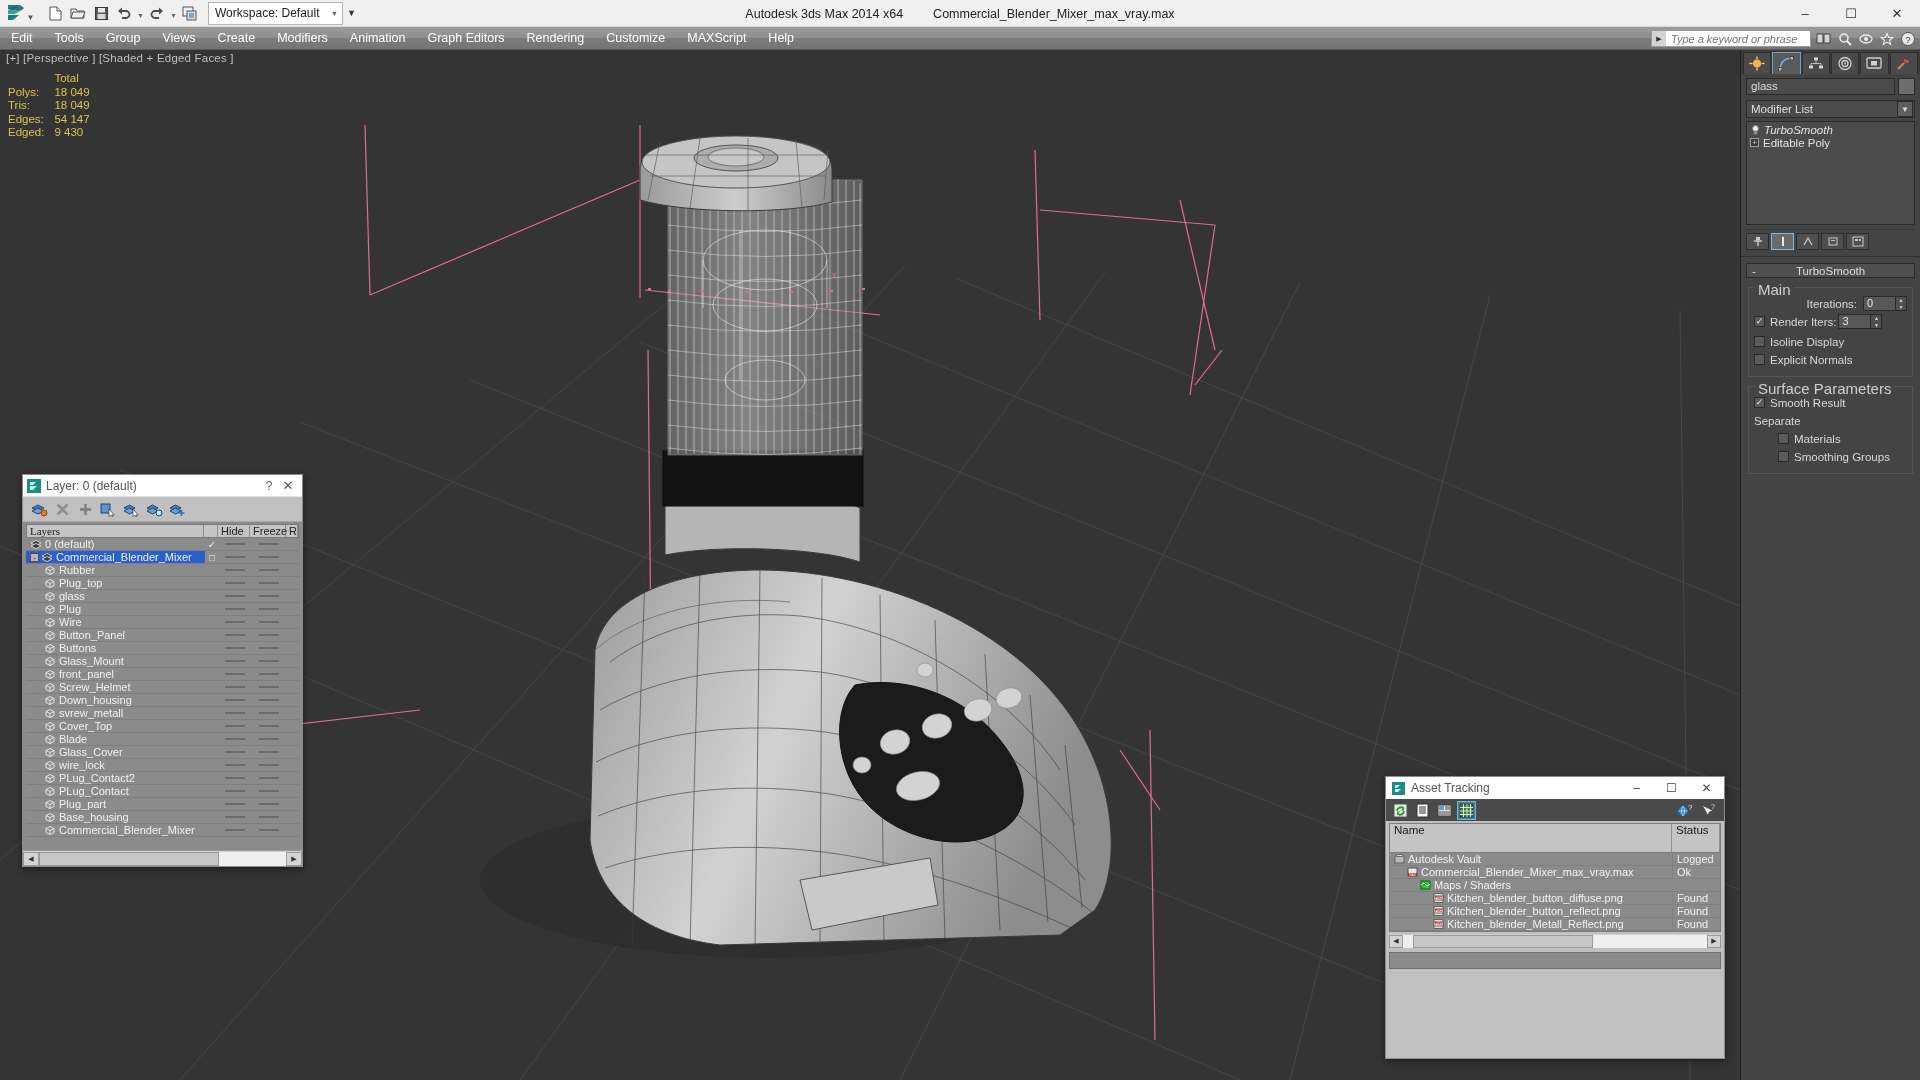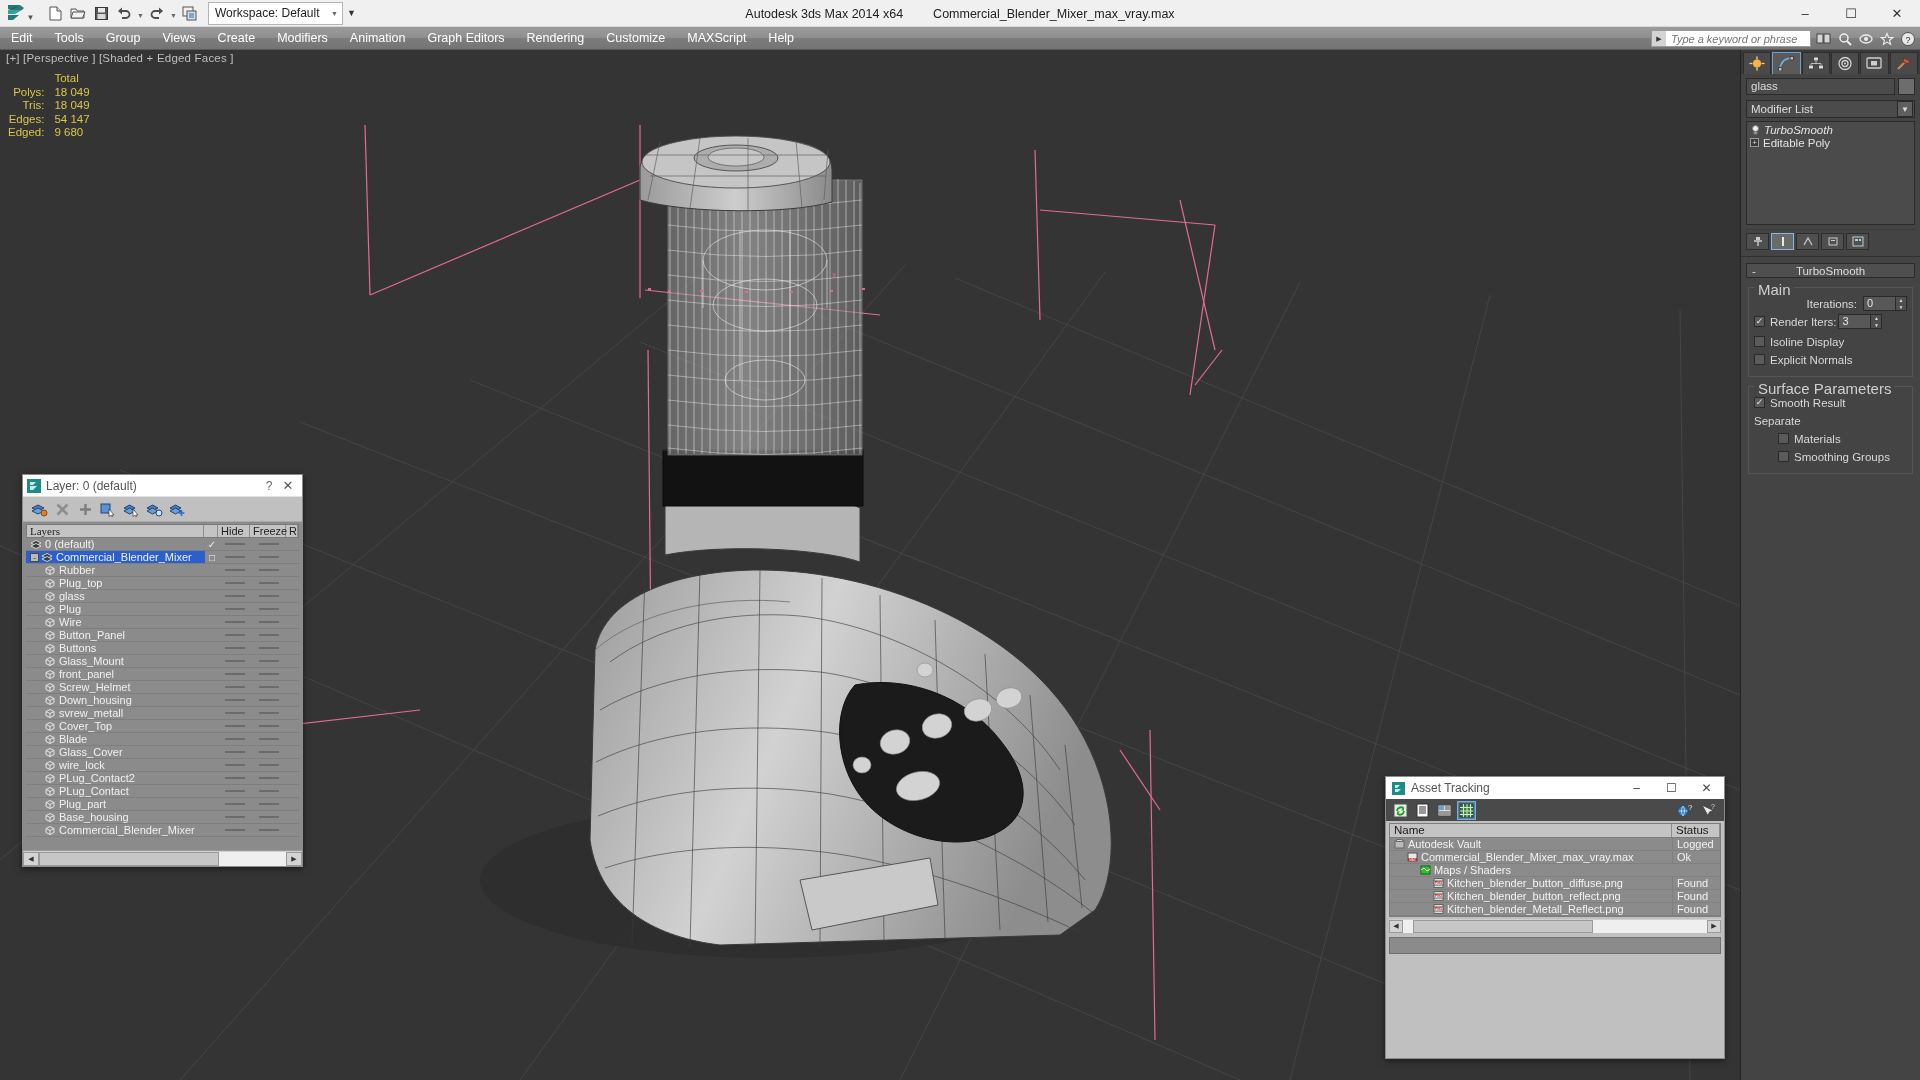--- a/index.html
+++ b/index.html
@@ -87,21 +87,21 @@
   .vp-label {
     position:absolute; left:6px; top:2px; font-size:11.5px; color:#bfbfbf;
     letter-spacing:.2px; z-index:6;
   }
   .vp-stats {
     position:absolute; left:8px; top:22px; z-index:6;
     color:#d8c64a; font-size:11.5px; line-height:13.5px;
   }
   .vp-stats table { border-collapse:collapse; }
   .vp-stats td { padding:0 0 0 0; color:#d8c64a; font-size:11.5px; }
-  .vp-stats td.lbl { text-align:right; padding-right:10px; width:42px;}
+  .vp-stats td.lbl { text-align:left; padding-right:10px; width:42px;}
   .vp-stats td.val { text-align:left; width:56px; }
 
   
   .grid-svg { position:absolute; left:0; top:0; width:1740px; height:1030px; }
 
   
   .cmdpanel {
     position:absolute; right:0; top:50px; width:180px; height:1030px;
     background:#444; border-left:1px solid #222;
   }
@@ -262,21 +262,21 @@
   .ad-title .tx { font-size:12px; color:#555; flex:1;}
   .ad-title .wb { width:35px; height:22px; display:flex;align-items:center;justify-content:center;
      font-size:12px; color:#444; cursor:pointer;}
   .ad-menu { background:#fff; padding:1px 0 3px 6px; line-height:14px;}
   .ad-menu span { font-size:12px; color:#333; margin-right:11px; cursor:pointer;}
   .ad-tools { height:22px; background:#4a4a4a; display:flex; align-items:center; gap:5px; padding-left:6px;}
   .ad-tb { width:17px; height:17px; display:flex;align-items:center;justify-content:center;cursor:pointer;}
   .ad-tb.sel { outline:1px solid #79aee0; background:#5c7fa8;}
   .ad-right { margin-left:auto; display:flex; gap:6px; padding-right:8px;}
   .ad-listhead {
-    display:flex; height:15px; background:#c4c4c4; border:1px solid #7d7d7d; font-size:11.5px; color:#1a1a1a;
+    display:flex; height:30px; background:#c4c4c4; border:1px solid #7d7d7d; font-size:11.5px; color:#1a1a1a;
     margin:2px 3px 0 3px;
   }
   .ad-listhead .c { line-height:13px; padding-left:4px; border-right:1px solid #8d8d8d;}
   .ad-cn { flex:1; }
   .ad-cs { width:48px; }
   .ad-list { margin:0 3px; background:#8b8b8b; border:1px solid #7d7d7d; border-top:none; }
   .ad-row { display:flex; height:13px; align-items:flex-start; font-size:11px; color:#f2f2f2;
      border-bottom:1px solid #808080;}
   .ad-row .n { flex:1; display:flex; align-items:center; overflow:hidden;}
   .ad-row .n .ri { width:11px; height:10px; margin-right:3px; flex:none;}
@@ -612,21 +612,21 @@
         <tr>
               <td class="lbl">Tris:</td>
             <td class="val">18 049</td>
             </tr>
         <tr>
               <td class="lbl">Edges:</td>
             <td class="val">54 147</td>
             </tr>
         <tr>
               <td class="lbl">Edged:</td>
-            <td class="val">9 680</td>
+            <td class="val">9 430</td>
             </tr>
       </tbody>
         </table>
     </div>
   </div>
 
   <div class="cmdpanel">
     <div class="cp-tabs">
       <div class="cp-tab">
         <svg width="16" height="15" viewBox="0 0 16 15">

